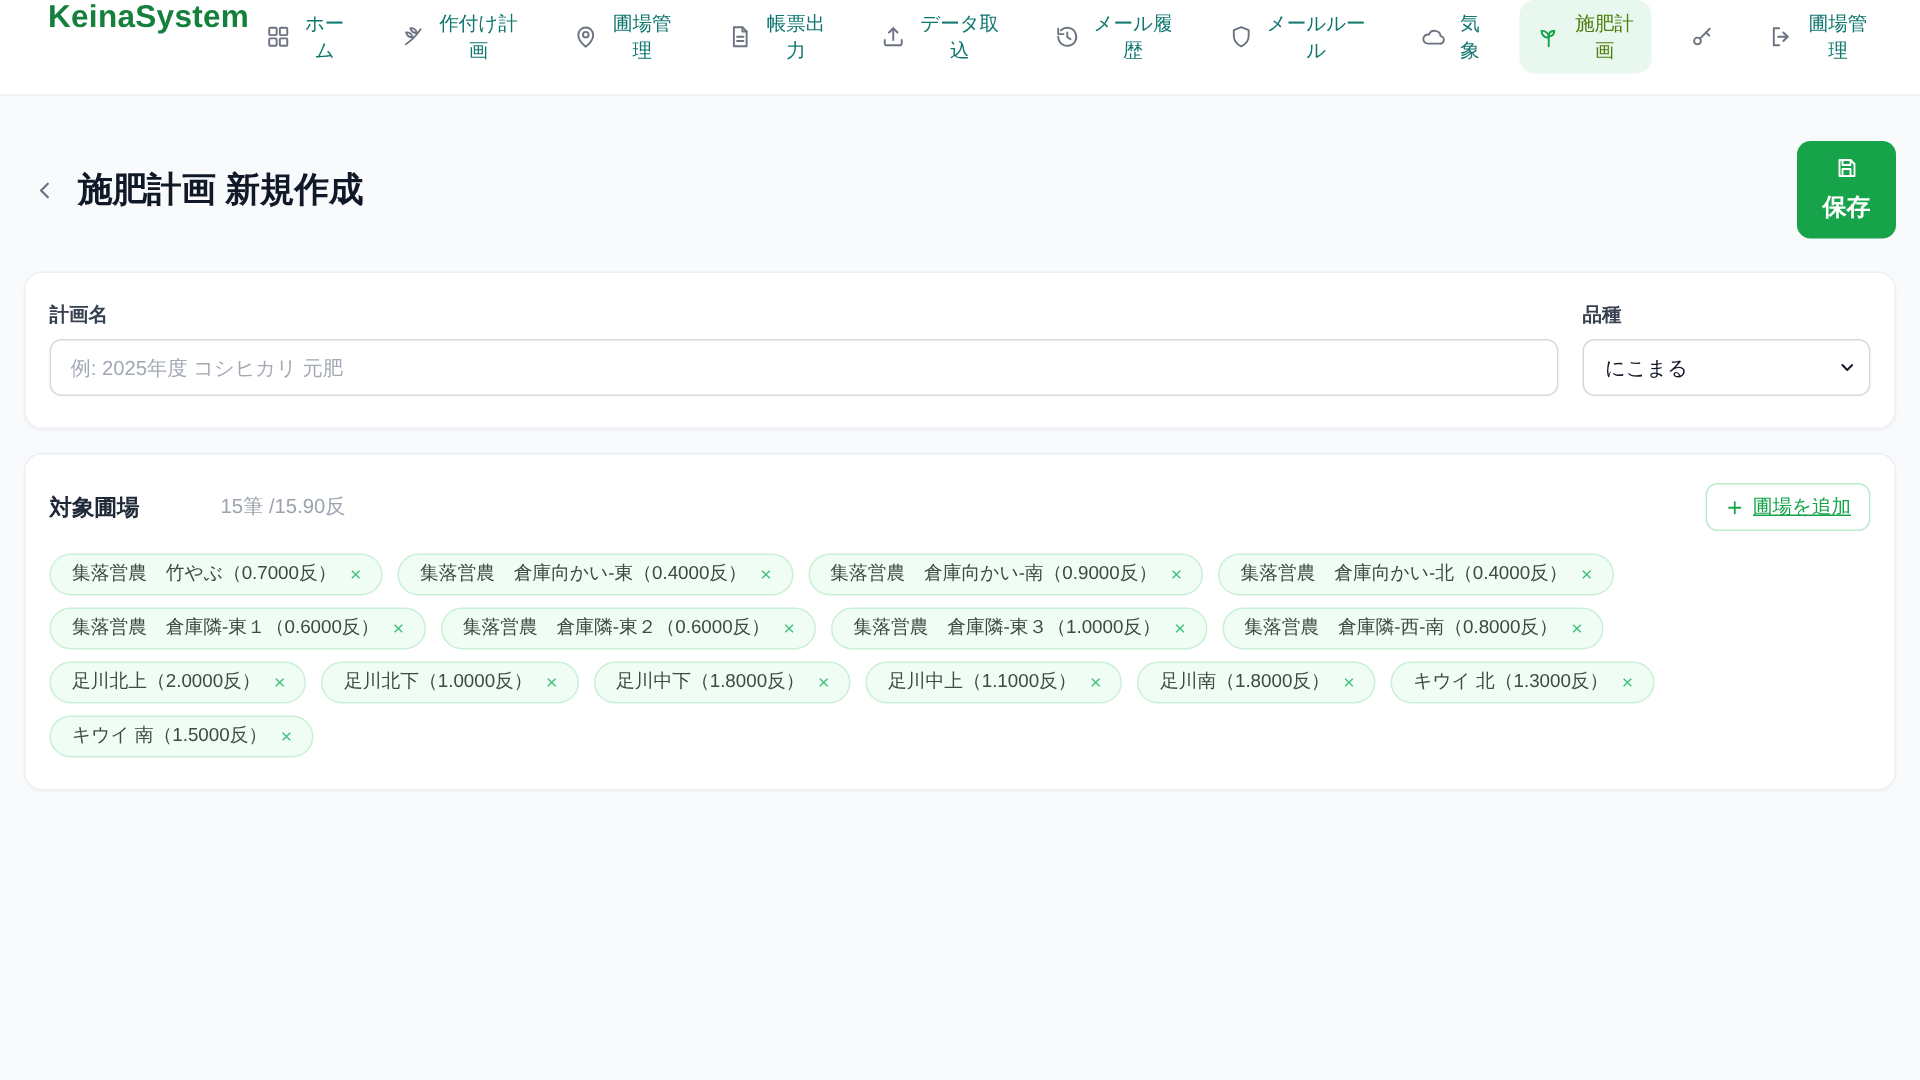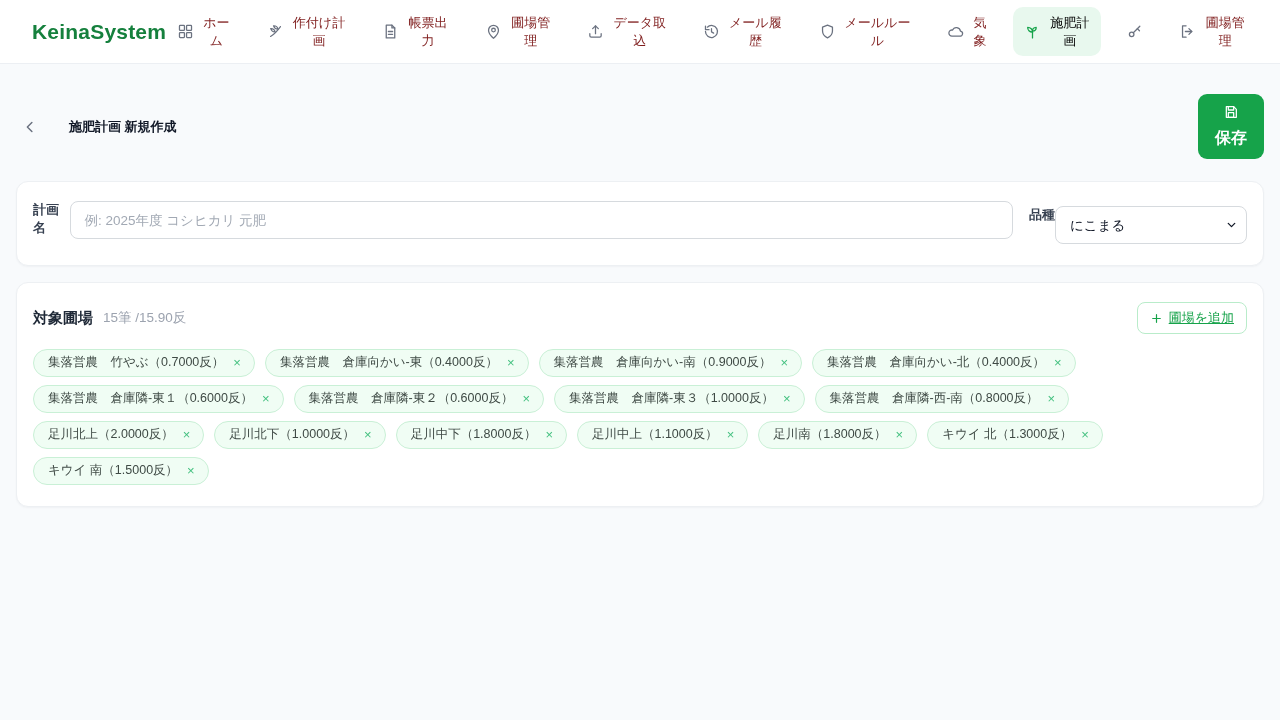--- a/index.html
+++ b/index.html
@@ -6,75 +6,75 @@
   html,body { width:1280px; height:720px; }
   body {
     font-family:"Liberation Sans","DejaVu Sans",sans-serif;
     background:#f8fafc; color:#1f2937; overflow:hidden;
   }
   svg { display:block; }
 
   
   .topnav {
     height:64px; background:#ffffff; border-bottom:1px solid #eceff3;
-    display:flex; align-items:center; padding:0 24px 0 32px;
+    display:flex; align-items:flex-start; padding:0 24px 0 32px;
   }
   .brand { font-size:21px; font-weight:700; color:#15803d; letter-spacing:.2px; }
   .nav-items { margin-left:auto; display:flex; align-items:center; gap:14px; }
   .nav-item {
     display:flex; align-items:center; gap:8px; padding:7px 11px;
-    border-radius:10px; color:#7f1d1d; cursor:pointer; font-size:13px;
+    border-radius:10px; color:#0f766e; cursor:pointer; font-size:13px;
   }
   .nav-item .nav-icon { color:#6b7280; flex:0 0 auto; }
-  .nav-item.active { background:#e8f8ee; color:#000000;font-family:Liberation Serif, serif; }
+  .nav-item.active { background:#e8f8ee; color:#4d7c0f;font-family:Liberation Serif, serif; }
   .nav-item.active .nav-icon { color:#16a34a; }
   .nav-label {
     display:inline-block; text-align:center; word-break:break-all;
     line-height:1.35; font-size:13px;
   }
 
   
   .page-wrap { padding:0 16px; }
   .page-header {
     margin-top:30px; margin-bottom:22px;
     display:flex; align-items:center;
   }
   .back-btn {
     width:28px; height:28px; display:flex; align-items:center; justify-content:center;
     color:#6b7280; cursor:pointer; background:none; border:none;
   }
-  .page-title { font-size:13px; font-weight:700; color:#111827; margin-left:25px; }
+  .page-title { font-size:23px; font-weight:700; color:#111827; margin-left:8px; }
   .save-btn {
     margin-left:auto; display:flex; align-items:center; gap:8px;
     background:#16a34a; color:#ffffff; border:none; border-radius:9px;
     padding:10px 17px; font-size:16px; font-weight:600; cursor:pointer;
     font-family:Liberation Sans, sans-serif;
     flex-direction:column;
   }
 
   
   .card {
     background:#ffffff; border:1px solid #edf0f3; border-radius:12px;
     box-shadow:0 1px 2px rgba(16,24,40,.04);
     padding:19px 16px 21px 16px; margin-bottom:16px;
   }
-  .card-head { display:flex; align-items:center; }
+  .card-head { display:flex; align-items:center;gap:44px; }
   .card-title { font-size:15px; font-weight:700; color:#1f2937; }
   .card-summary { margin-left:10px; font-size:13.5px; color:#9ca3af; }
   .outline-btn {
     margin-left:auto; display:flex; align-items:center; gap:6px;
     background:#ffffff; color:#16a34a; border:1px solid #b9ecca;
     border-radius:8px; padding:6px 12px; font-size:13px; cursor:pointer;
     font-family:inherit;
     text-decoration:underline;
   }
 
   
   .form-row { display:flex; gap:16px; align-items:flex-end; }
-  .field { display:flex; flex-direction:row; }
+  .field { display:flex; flex-direction:column; }
   .field-label { font-size:13px; font-weight:600; color:#374151; margin-bottom:7px; }
   .field.grow { flex:1; }
   .text-input {
     height:38px; border:1px solid #d6dade; border-radius:8px; padding:16px 13px;
     font-size:13.5px; color:#000000; outline:none; width:100%;
     font-family:inherit; background:#fff;
   }
   .text-input::placeholder { color:#a2a9b4; }
   .select-wrap { position:relative; }
   select {
@@ -133,36 +133,36 @@
             <path d="M11.5 12.5c-3 .2-5.3-1.6-6.3-4.6 3-.2 5.5 1.6 6.3 4.6z"></path>
             <path d="M15.5 8.5c-3 .2-5.3-1.6-6.3-4.6 3-.2 5.5 1.6 6.3 4.6z"></path>
           </svg>
       </span>
       <span class="nav-label" style="width:4.2em">作付け計画</span>
     </div>
 
     <div class="nav-item">
       <span class="nav-icon">
         <svg width="17" height="17" viewBox="0 0 24 24" fill="none" stroke="currentColor" stroke-width="1.8" stroke-linecap="round" stroke-linejoin="round">
+            <path d="M12 21.5s-7-5.7-7-11.2A7 7 0 0 1 19 10.3c0 5.5-7 11.2-7 11.2z"></path>
+            <circle cx="12" cy="10" r="2.6"></circle>
+          </svg>
+      </span>
+      <span class="nav-label" style="width:3.2em">圃場管理</span>
+    </div>
+
+    <div class="nav-item">
+      <span class="nav-icon">
+        <svg width="17" height="17" viewBox="0 0 24 24" fill="none" stroke="currentColor" stroke-width="1.8" stroke-linecap="round" stroke-linejoin="round">
             <path d="M6 3h8l4 4v14H6z"></path>
             <path d="M14 3v4h4"></path>
             <path d="M9 12h6M9 16h6"></path>
           </svg>
       </span>
       <span class="nav-label" style="width:3.2em">帳票出力</span>
-    </div>
-
-    <div class="nav-item">
-      <span class="nav-icon">
-        <svg width="17" height="17" viewBox="0 0 24 24" fill="none" stroke="currentColor" stroke-width="1.8" stroke-linecap="round" stroke-linejoin="round">
-            <path d="M12 21.5s-7-5.7-7-11.2A7 7 0 0 1 19 10.3c0 5.5-7 11.2-7 11.2z"></path>
-            <circle cx="12" cy="10" r="2.6"></circle>
-          </svg>
-      </span>
-      <span class="nav-label" style="width:3.2em">圃場管理</span>
     </div>
 
     <div class="nav-item">
       <span class="nav-icon">
         <svg width="17" height="17" viewBox="0 0 24 24" fill="none" stroke="currentColor" stroke-width="1.8" stroke-linecap="round" stroke-linejoin="round">
             <path d="M12 15V4"></path>
             <path d="M8 8l4-4 4 4"></path>
             <path d="M4 15v3a2 2 0 0 0 2 2h12a2 2 0 0 0 2-2v-3"></path>
           </svg>
       </span>

